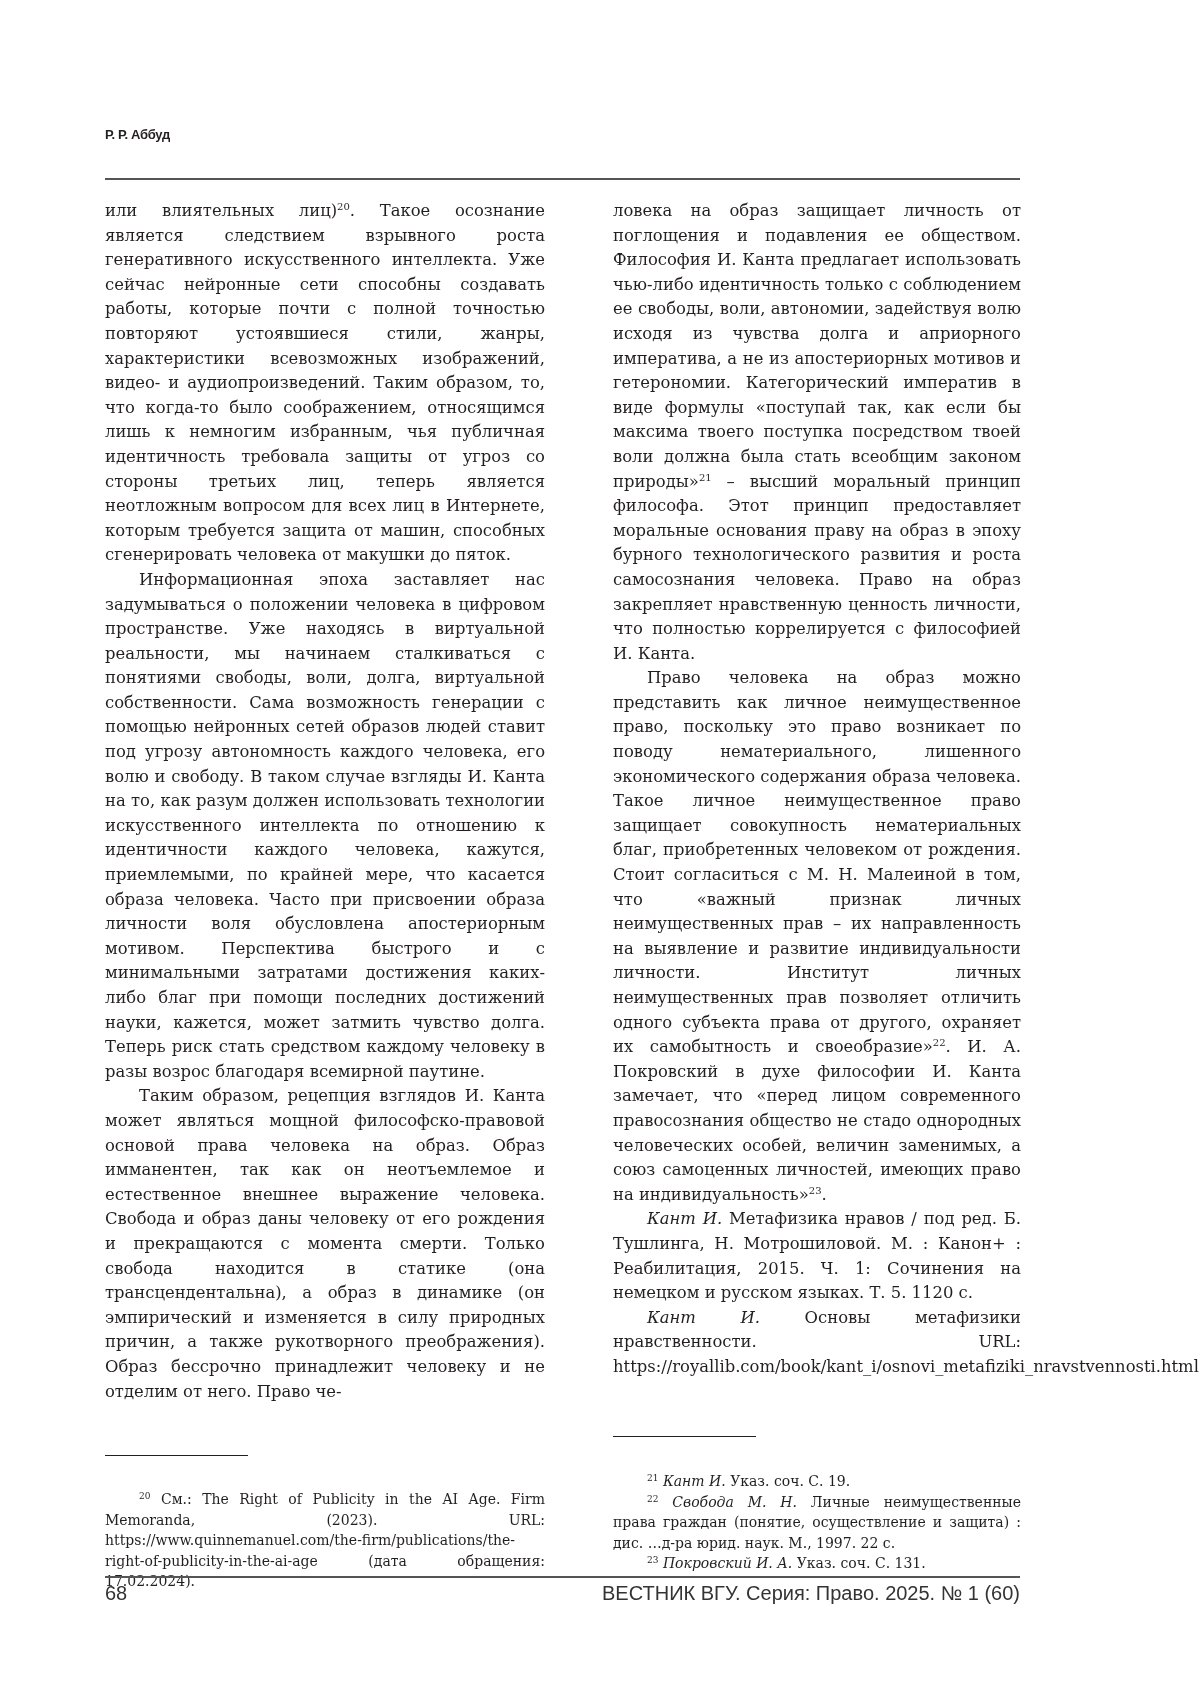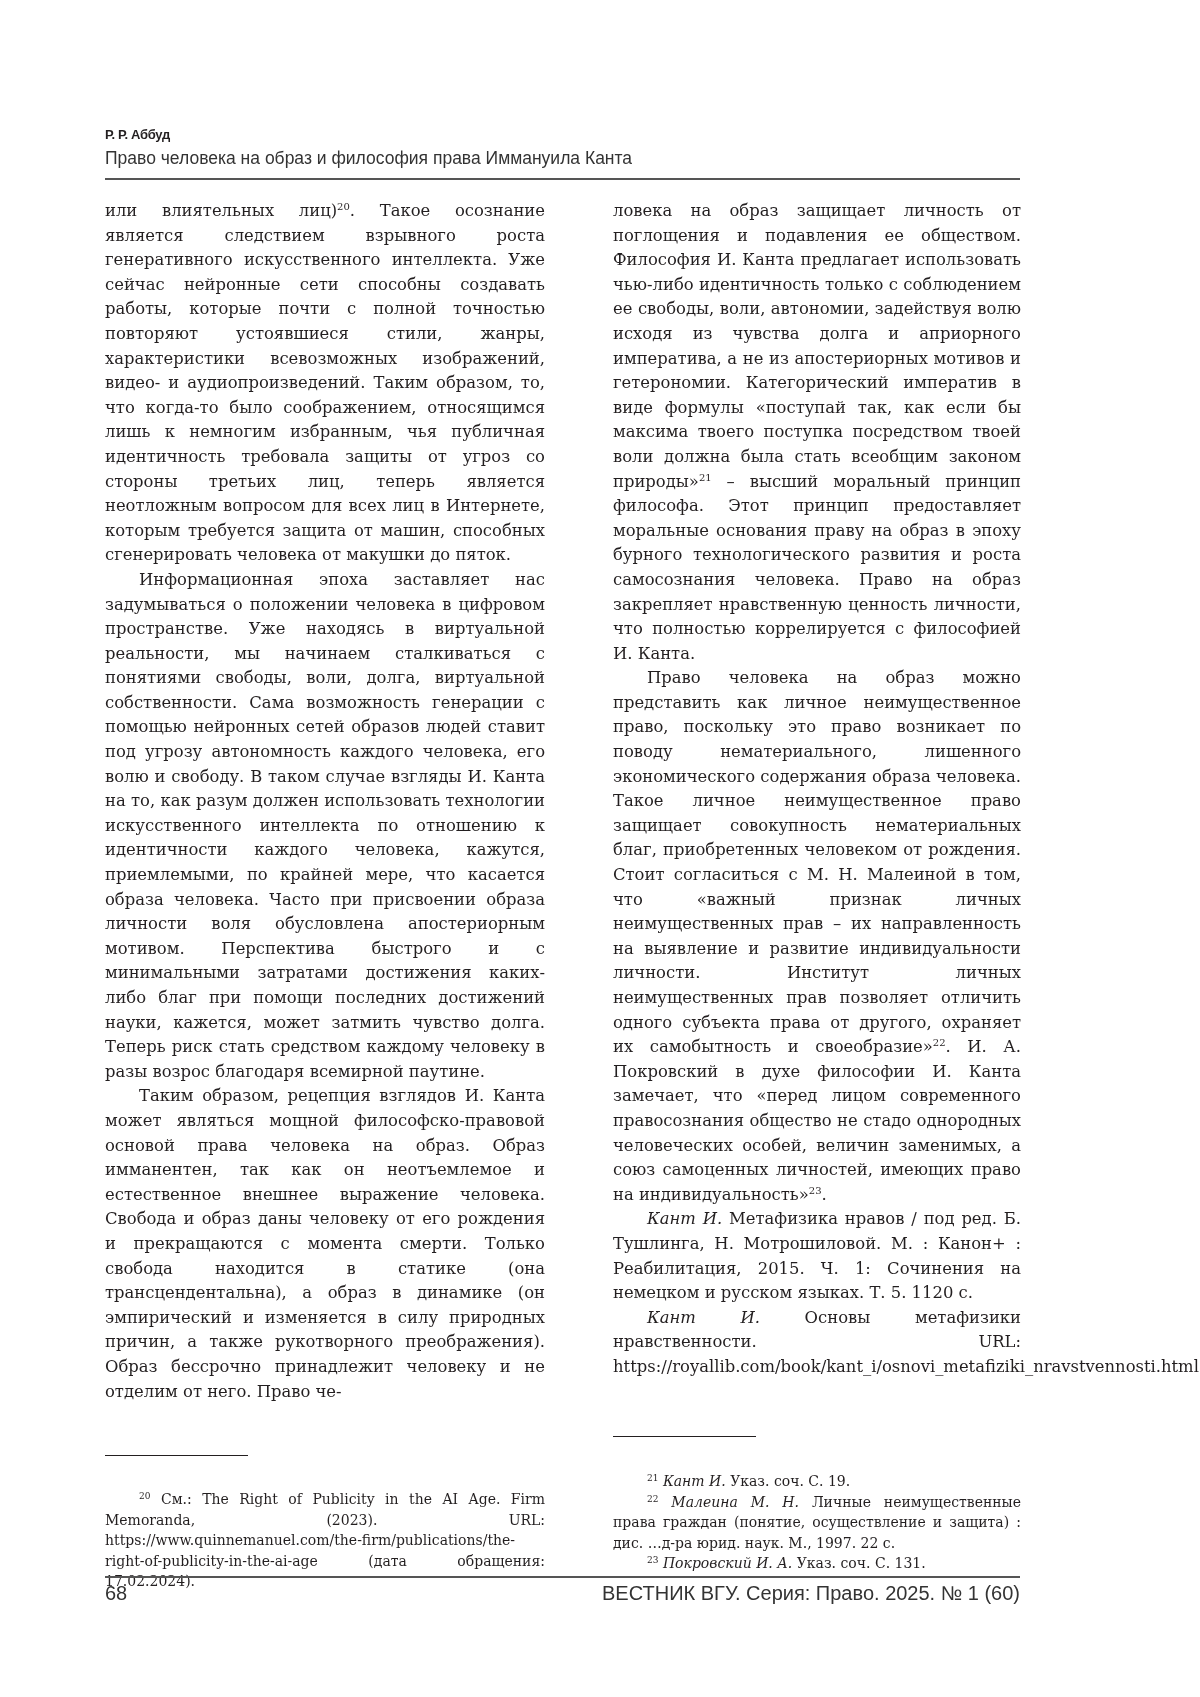--- a/index.html
+++ b/index.html
@@ -23,21 +23,20 @@
     .footnotes sup { font-size: 9px; vertical-align: 5px; }
     .fn-italic { font-style: italic; }
     .rule-bottom { position: absolute; left: 105px; top: 1576px; width: 915px; height: 2px; background: #555; }
     .footer { position: absolute; left: 105px; top: 1582px; width: 915px; font-family: "Liberation Sans", sans-serif; font-size: 20px; color: #333; display: flex; justify-content: space-between; }
   </style>
 </head>
 <body>
 
 <div class="header">
   <div class="author">Р. Р. Аббуд</div>
-  <div class="running-title">Право человека на образ и философия права Иммануила Канта</div>
 </div>
 <div class="rule-top"></div>
 
 <div class="col col-left">
   <p><span>или влиятельных лиц)</span><sup>20</sup><span>. Такое осознание является следствием взрывного роста генеративного искусственного интеллекта. Уже сейчас нейронные сети способны создавать работы, которые почти с полной точностью повторяют устоявшиеся стили, жанры, характеристики всевозможных изображений, видео- и аудиопроизведений. Таким образом, то, что когда-то было соображением, относящимся лишь к немногим избранным, чья публичная идентичность требовала защиты от угроз со стороны третьих лиц, теперь является неотложным вопросом для всех лиц в Интернете, которым требуется защита от машин, способных сгенерировать человека от макушки до пяток.</span></p>
   <p class="indent">Информационная эпоха заставляет нас задумываться о положении человека в цифровом пространстве. Уже находясь в виртуальной реальности, мы начинаем сталкиваться с понятиями свободы, воли, долга, виртуальной собственности. Сама возможность генерации с помощью нейронных сетей образов людей ставит под угрозу автономность каждого человека, его волю и свободу. В таком случае взгляды И. Канта на то, как разум должен использовать технологии искусственного интеллекта по отношению к идентичности каждого человека, кажутся, приемлемыми, по крайней мере, что касается образа человека. Часто при присвоении образа личности воля обусловлена апостериорным мотивом. Перспектива быстрого и с минимальными затратами достижения каких-либо благ при помощи последних достижений науки, кажется, может затмить чувство долга. Теперь риск стать средством каждому человеку в разы возрос благодаря всемирной паутине.</p>
   <p class="indent">Таким образом, рецепция взглядов И. Канта может являться мощной философско-правовой основой права человека на образ. Образ имманентен, так как он неотъемлемое и естественное внешнее выражение человека. Свобода и образ даны человеку от его рождения и прекращаются с момента смерти. Только свобода находится в статике (она трансцендентальна), а образ в динамике (он эмпирический и изменяется в силу природных причин, а также рукотворного преображения). Образ бессрочно принадлежит человеку и не отделим от него. Право че-</p>
 </div>
 
 <div class="col col-right">
@@ -49,21 +48,21 @@
 </div>
 
 <div class="fn-rule" style="left:105px; top:1455px;"></div>
 <div class="footnotes" style="left:105px; top:1460px;">
   <p><sup>20</sup><span> См.: The Right of Publicity in the AI Age. Firm Memoranda, (2023). URL: https://www.quinnemanuel.com/the-firm/publications/the-right-of-publicity-in-the-ai-age (дата обращения: 17.02.2024).</span></p>
 </div>
 
 <div class="fn-rule" style="left:613px; top:1436px;"></div>
 <div class="footnotes" style="left:613px; top:1442px; width:408px;">
   <p><sup>21</sup> <span class="fn-italic">Кант И.</span><span> Указ. соч. С. 19.</span></p>
-  <p><sup>22</sup> <span class="fn-italic">Малеина М. Н.</span><span> Личные неимущественные права граждан (понятие, осуществление и защита) : дис. …д-ра юрид. наук. М., 1997. 22 с.</span></p>
+  <p><sup>22</sup> <span class="fn-italic">Свобода М. Н.</span><span> Личные неимущественные права граждан (понятие, осуществление и защита) : дис. …д-ра юрид. наук. М., 1997. 22 с.</span></p>
   <p><sup>23</sup> <span class="fn-italic">Покровский И. А.</span><span> Указ. соч. С. 131.</span></p>
 </div>
 
 <div class="rule-bottom"></div>
 <div class="footer">
   <span>68</span>
   <span>ВЕСТНИК ВГУ. Серия: Право. 2025. № 1 (60)</span>
 </div>
 
 </body></html>

